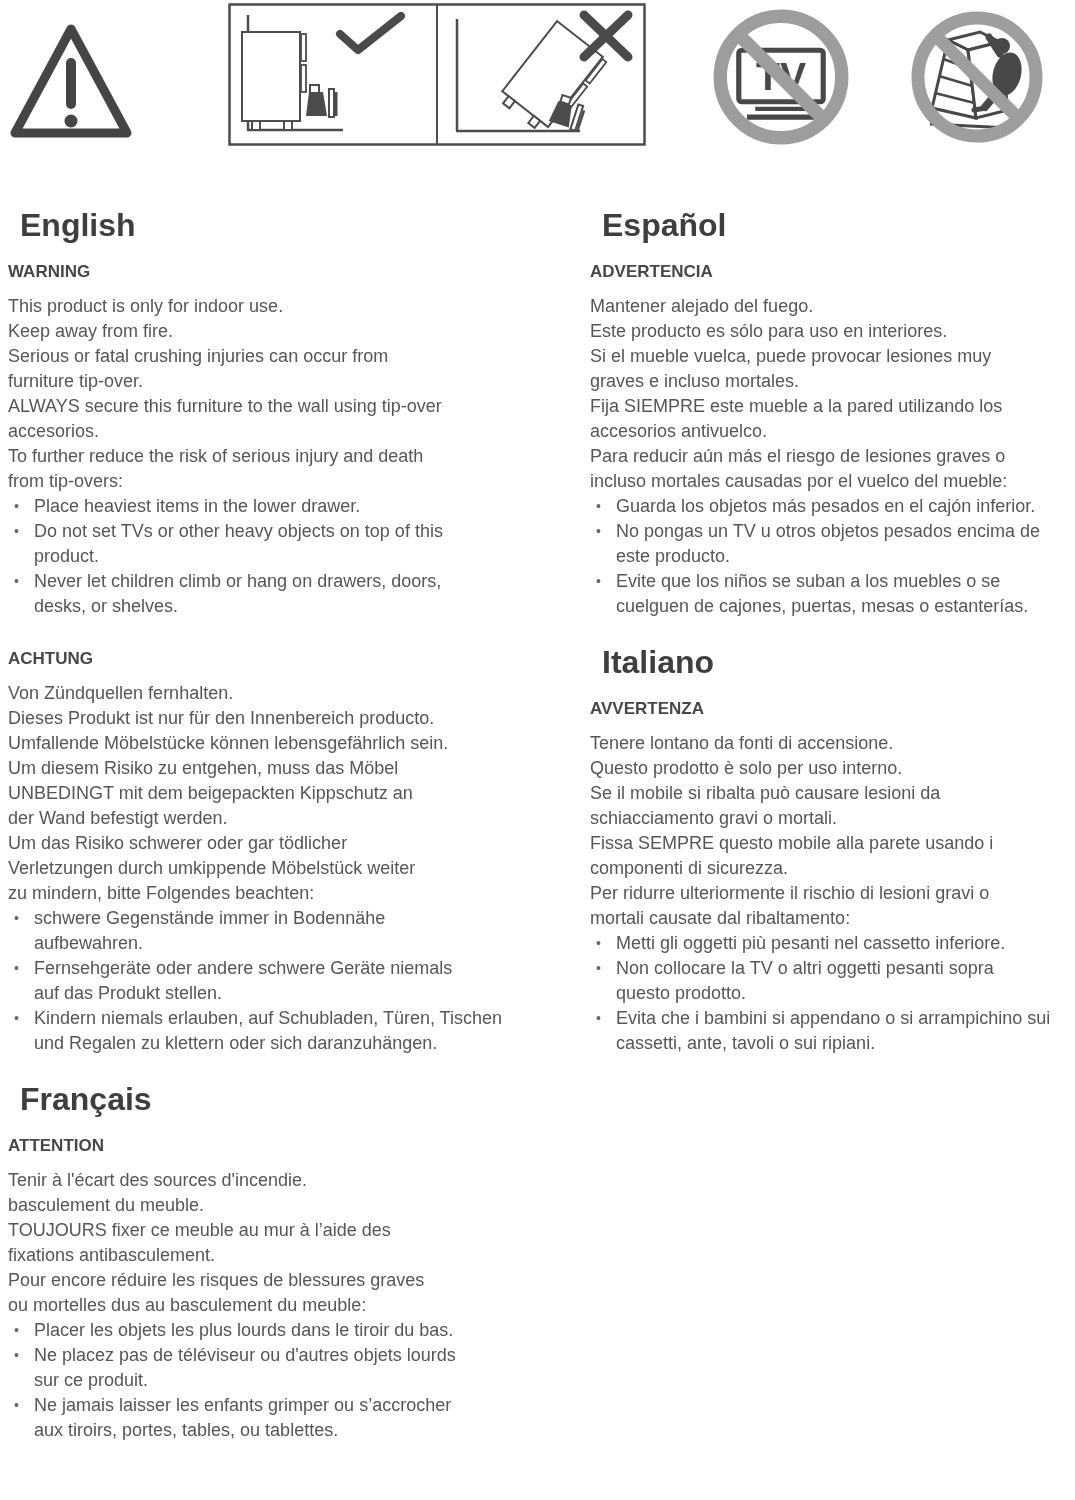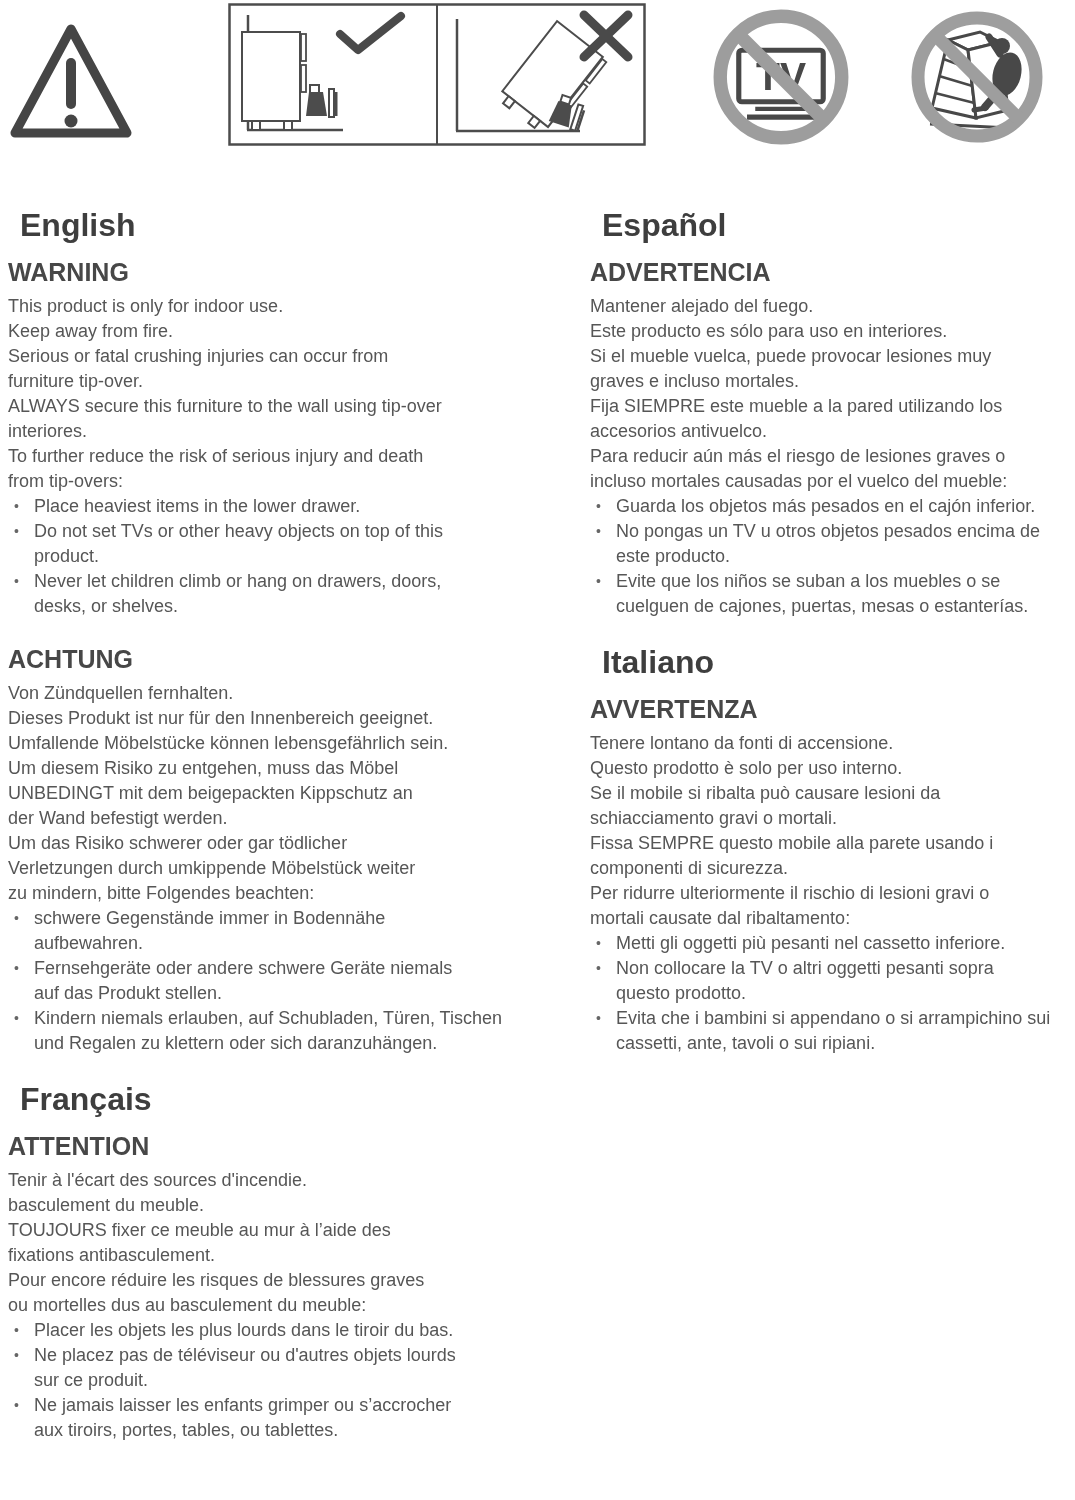--- a/index.html
+++ b/index.html
@@ -17,21 +17,21 @@
   #no-climb{left:910px;top:10px;}
   
   .content{display:flex;margin-top:44px;padding-left:8px;}
   .col-left{width:540px;flex:0 0 540px;}
   .col-right{width:487px;flex:0 0 487px;margin-left:42px;}
   section.lang-section{margin:0 0 24px 0;}
   h1.lang-title{
     font-size:32px;line-height:38px;font-weight:bold;color:#3e3e3e;margin:12px;
   }
   h2.warn-title{
-    font-size:25px;line-height:32px;font-weight:bold;color:#474747;margin:0 0 6px 0;
+    font-size:17px;line-height:32px;font-weight:bold;color:#474747;margin:0 0 6px 0;
   }
   .line{font-size:18px;line-height:25px;white-space:nowrap;color:#565656;}
   .bullet-row{display:flex;}
   .bullet{
     flex:0 0 20px;width:20px;padding-left:6px;font-size:14px;line-height:25px;color:#666;
   }
   .bullet-text{flex:1;}
   svg text{font-family:"Liberation Sans","DejaVu Sans",sans-serif;}
 </style>
 </head>
@@ -120,21 +120,21 @@
 
     <section class="lang-section">
       <h1 class="lang-title">English</h1>
       <h2 class="warn-title">WARNING</h2>
       <div class="body">
           <div class="line">This product is only for indoor use.</div>
           <div class="line">Keep away from fire.</div>
           <div class="line">Serious or fatal crushing injuries can occur from</div>
           <div class="line">furniture tip-over.</div>
           <div class="line">ALWAYS secure this furniture to the wall using tip-over</div>
-          <div class="line">interiores.</div>
+          <div class="line">accesorios.</div>
           <div class="line">To further reduce the risk of serious injury and death</div>
           <div class="line">from tip-overs:</div>
           <div class="bullet-row">
             <span class="bullet">•</span>
             <div class="bullet-text">
               <div class="line">Place heaviest items in the lower drawer.</div>
             </div>
           </div>
           <div class="bullet-row">
             <span class="bullet">•</span>
@@ -150,21 +150,21 @@
               <div class="line">desks, or shelves.</div>
             </div>
           </div>
         </div>
     </section>
 
     <section class="lang-section">
       <h2 class="warn-title">ACHTUNG</h2>
       <div class="body">
           <div class="line">Von Zündquellen fernhalten.</div>
-          <div class="line">Dieses Produkt ist nur für den Innenbereich geeignet.</div>
+          <div class="line">Dieses Produkt ist nur für den Innenbereich producto.</div>
           <div class="line">Umfallende Möbelstücke können lebensgefährlich sein.</div>
           <div class="line">Um diesem Risiko zu entgehen, muss das Möbel</div>
           <div class="line">UNBEDINGT mit dem beigepackten Kippschutz an</div>
           <div class="line">der Wand befestigt werden.</div>
           <div class="line">Um das Risiko schwerer oder gar tödlicher</div>
           <div class="line">Verletzungen durch umkippende Möbelstück weiter</div>
           <div class="line">zu mindern, bitte Folgendes beachten:</div>
           <div class="bullet-row">
             <span class="bullet">•</span>
             <div class="bullet-text">

